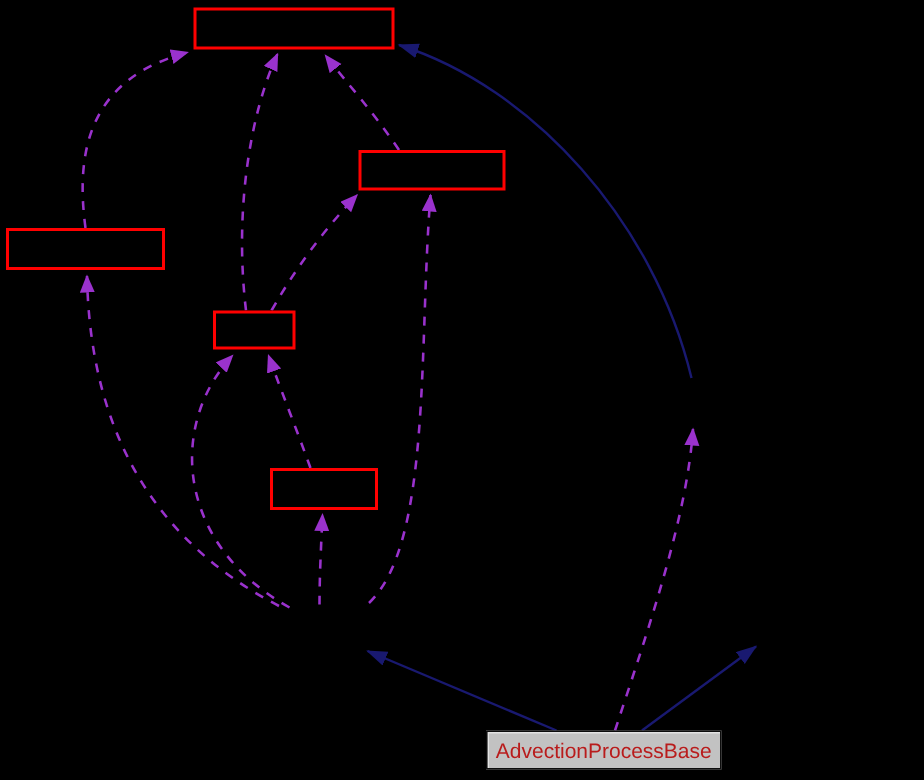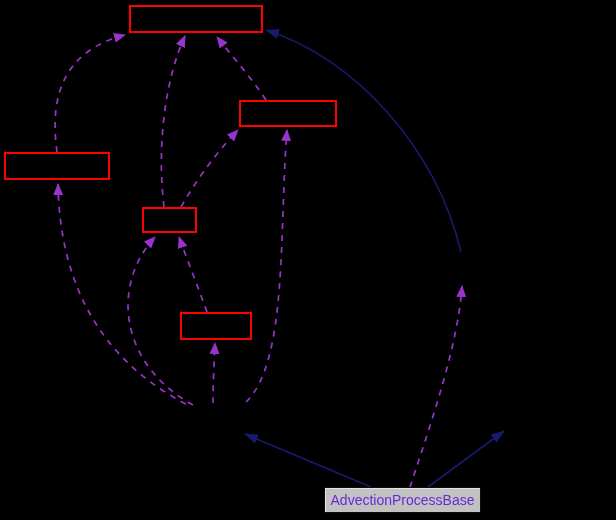--- a/index.html
+++ b/index.html
@@ -78,15 +78,15 @@
         <path d="M 371 487 L 245 434" class="edge-path solid" stroke="#191970" stroke-width="1.6" marker-end="url(#arrow-inheritance)"></path>
         <path d="M 428 487 L 504 431" class="edge-path solid" stroke="#191970" stroke-width="1.6" marker-end="url(#arrow-inheritance)"></path>
       </g>
   </svg>
   <div id="node-layer">
       <div class="graph-node red" style="left: 129px; top: 5px; width: 134px; height: 28px; border-color: rgb(255, 0, 0);"></div>
       <div class="graph-node red" style="left: 239px; top: 100px; width: 98px; height: 27px; border-color: rgb(255, 0, 0);"></div>
       <div class="graph-node red" style="left: 4px; top: 152px; width: 106px; height: 28px; border-color: rgb(255, 0, 0);"></div>
       <div class="graph-node red" style="left: 142px; top: 207px; width: 55px; height: 26px; border-color: rgb(255, 0, 0);"></div>
       <div class="graph-node red" style="left: 180px; top: 312px; width: 72px; height: 28px; border-color: rgb(255, 0, 0);"></div>
-      <div class="graph-node current" style="left: 324px; top: 487px; width: 157px; height: 26px; line-height: 24px; background: rgb(194, 194, 194); border-color: rgb(13, 13, 13); color: #6d28d9;"><span>AdvectionProcessBase</span></div>
+      <div class="graph-node current" style="left: 324px; top: 487px; width: 157px; height: 26px; line-height: 24px; background: rgb(194, 194, 194); border-color: rgb(13, 13, 13); color: #b91c1c;"><span>AdvectionProcessBase</span></div>
     </div>
 </div>
 
 </body></html>

